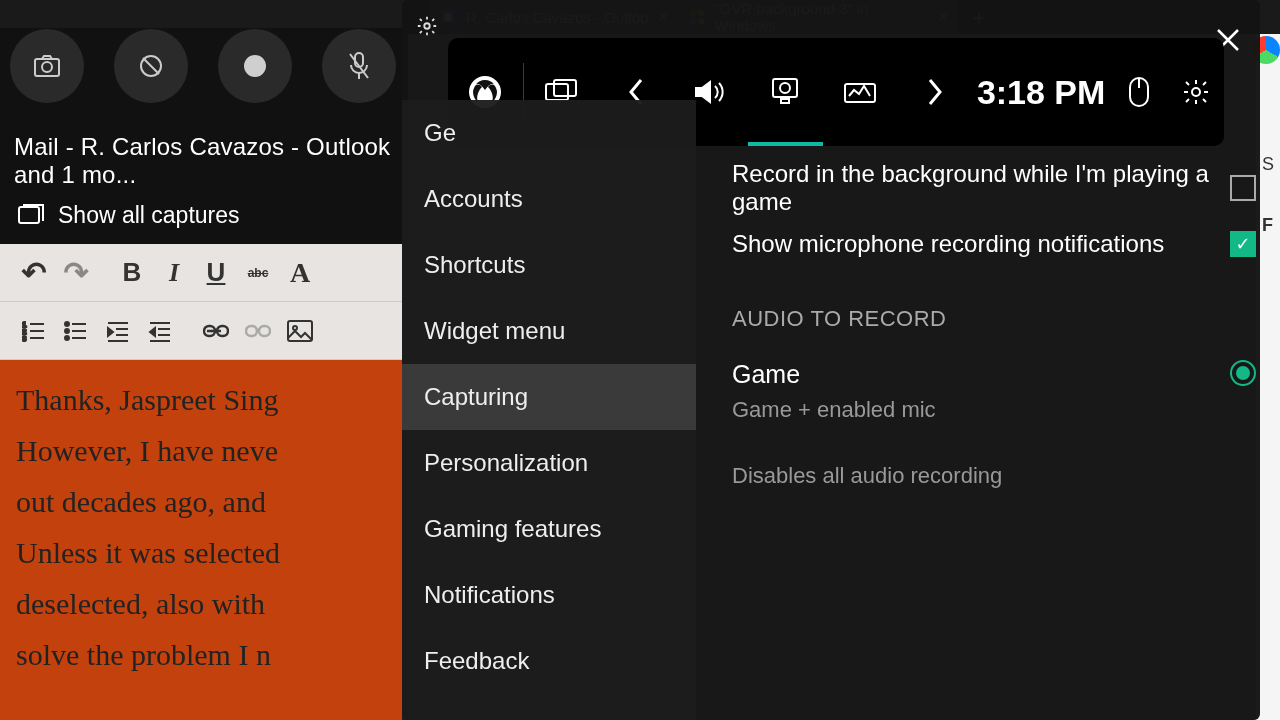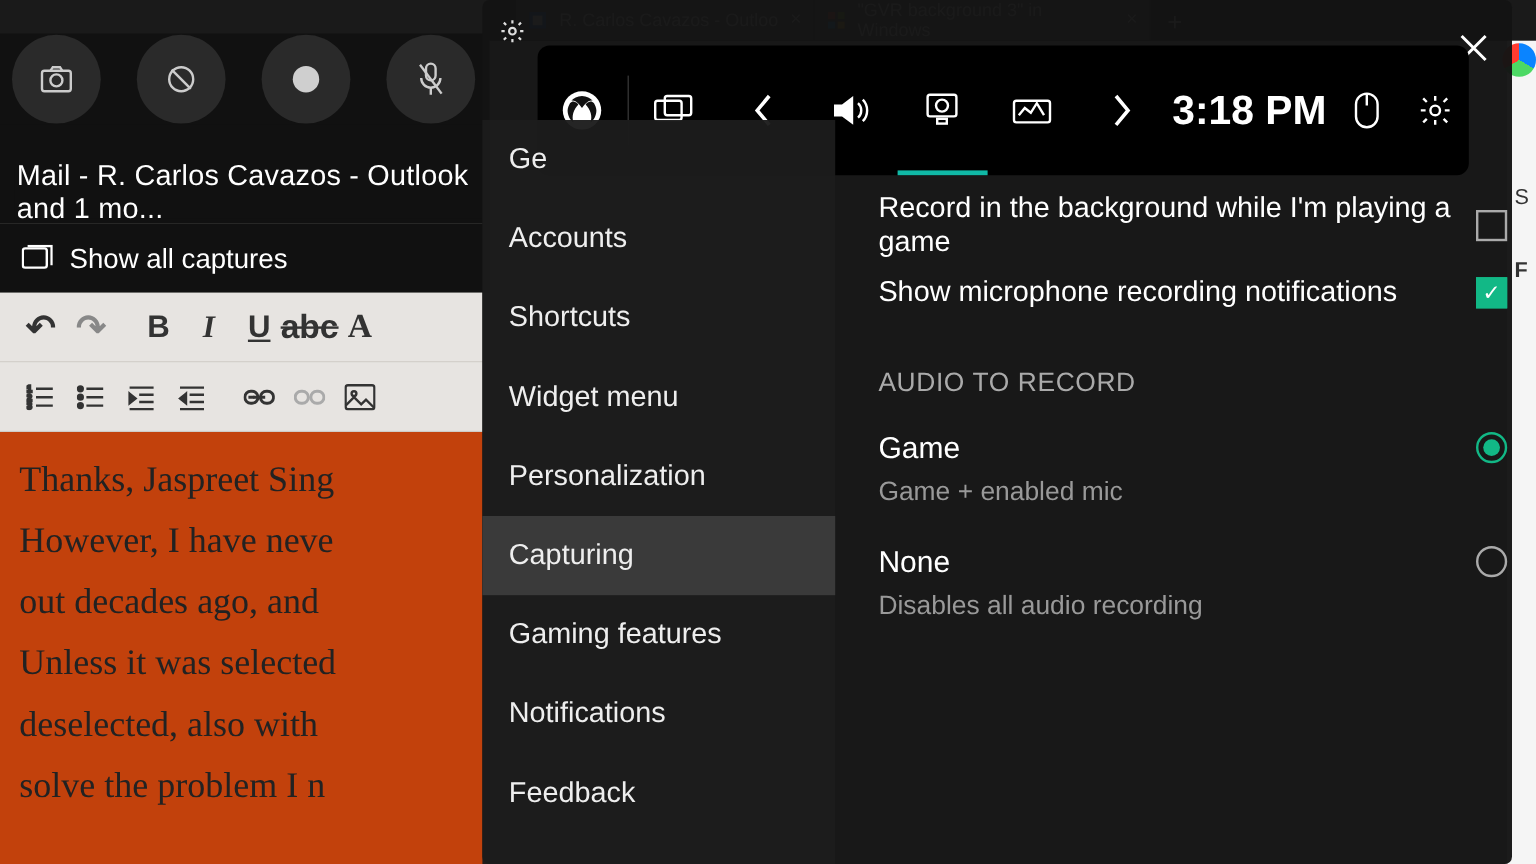--- a/index.html
+++ b/index.html
@@ -343,21 +343,21 @@
     <div class="tb-btn">
         <b>B</b>
       </div>
     <div class="tb-btn">
         <i style="font-family:serif">I</i>
       </div>
     <div class="tb-btn">
         <u>U</u>
       </div>
     <div class="tb-btn">
-        <span style="text-decoration:line-through;font-size:28px">abc</span>
+        <span style="text-decoration:line-through;font-size:12px">abc</span>
       </div>
     <div class="tb-btn" style="font-family:serif;font-size:28px;">A</div>
   </div>
   <div class="toolbar-row">
     <div class="tb-btn">
       <svg width="24" height="22" viewBox="0 0 24 22" stroke="#333" stroke-width="2">
           <path d="M8 4h14M8 11h14M8 18h14"></path>
           <text x="0" y="7" font-size="8" fill="#333">1</text>
           <text x="0" y="14" font-size="8" fill="#333">2</text>
           <text x="0" y="21" font-size="8" fill="#333">3</text>
@@ -483,22 +483,22 @@
         <path d="M15 3v4M15 23v4M5 5l3 3M22 22l3 3M3 15h4M23 15h4M5 25l3-3M22 8l3-3"></path>
       </svg>
     </div>
   </div>
 
   <div class="gb-sidebar">
     <div class="item trunc" style="height:66px">Ge</div>
     <div class="item">Accounts</div>
     <div class="item">Shortcuts</div>
     <div class="item">Widget menu</div>
+    <div class="item active">Capturing</div>
     <div class="item">Personalization</div>
-    <div class="item active">Capturing</div>
     <div class="item">Gaming features</div>
     <div class="item">Notifications</div>
     <div class="item">Feedback</div>
   </div>
 
   <div class="gb-content">
     <div class="cb-row">
       <div class="label">Record in the background while I'm playing a game</div>
       <div class="cb-box"></div>
     </div>
@@ -512,20 +512,16 @@
     <div class="radio-item">
       <div class="row">
         <div class="title">Game</div>
         <div class="radio sel"></div>
       </div>
       <div class="sub">Game + enabled mic</div>
     </div>
 
 
     <div class="radio-item">
-      <div class="row">
-        <div class="title">None</div>
-        <div class="radio"></div>
-      </div>
       <div class="sub">Disables all audio recording</div>
     </div>
   </div>
 </div>
 
 </body></html>

